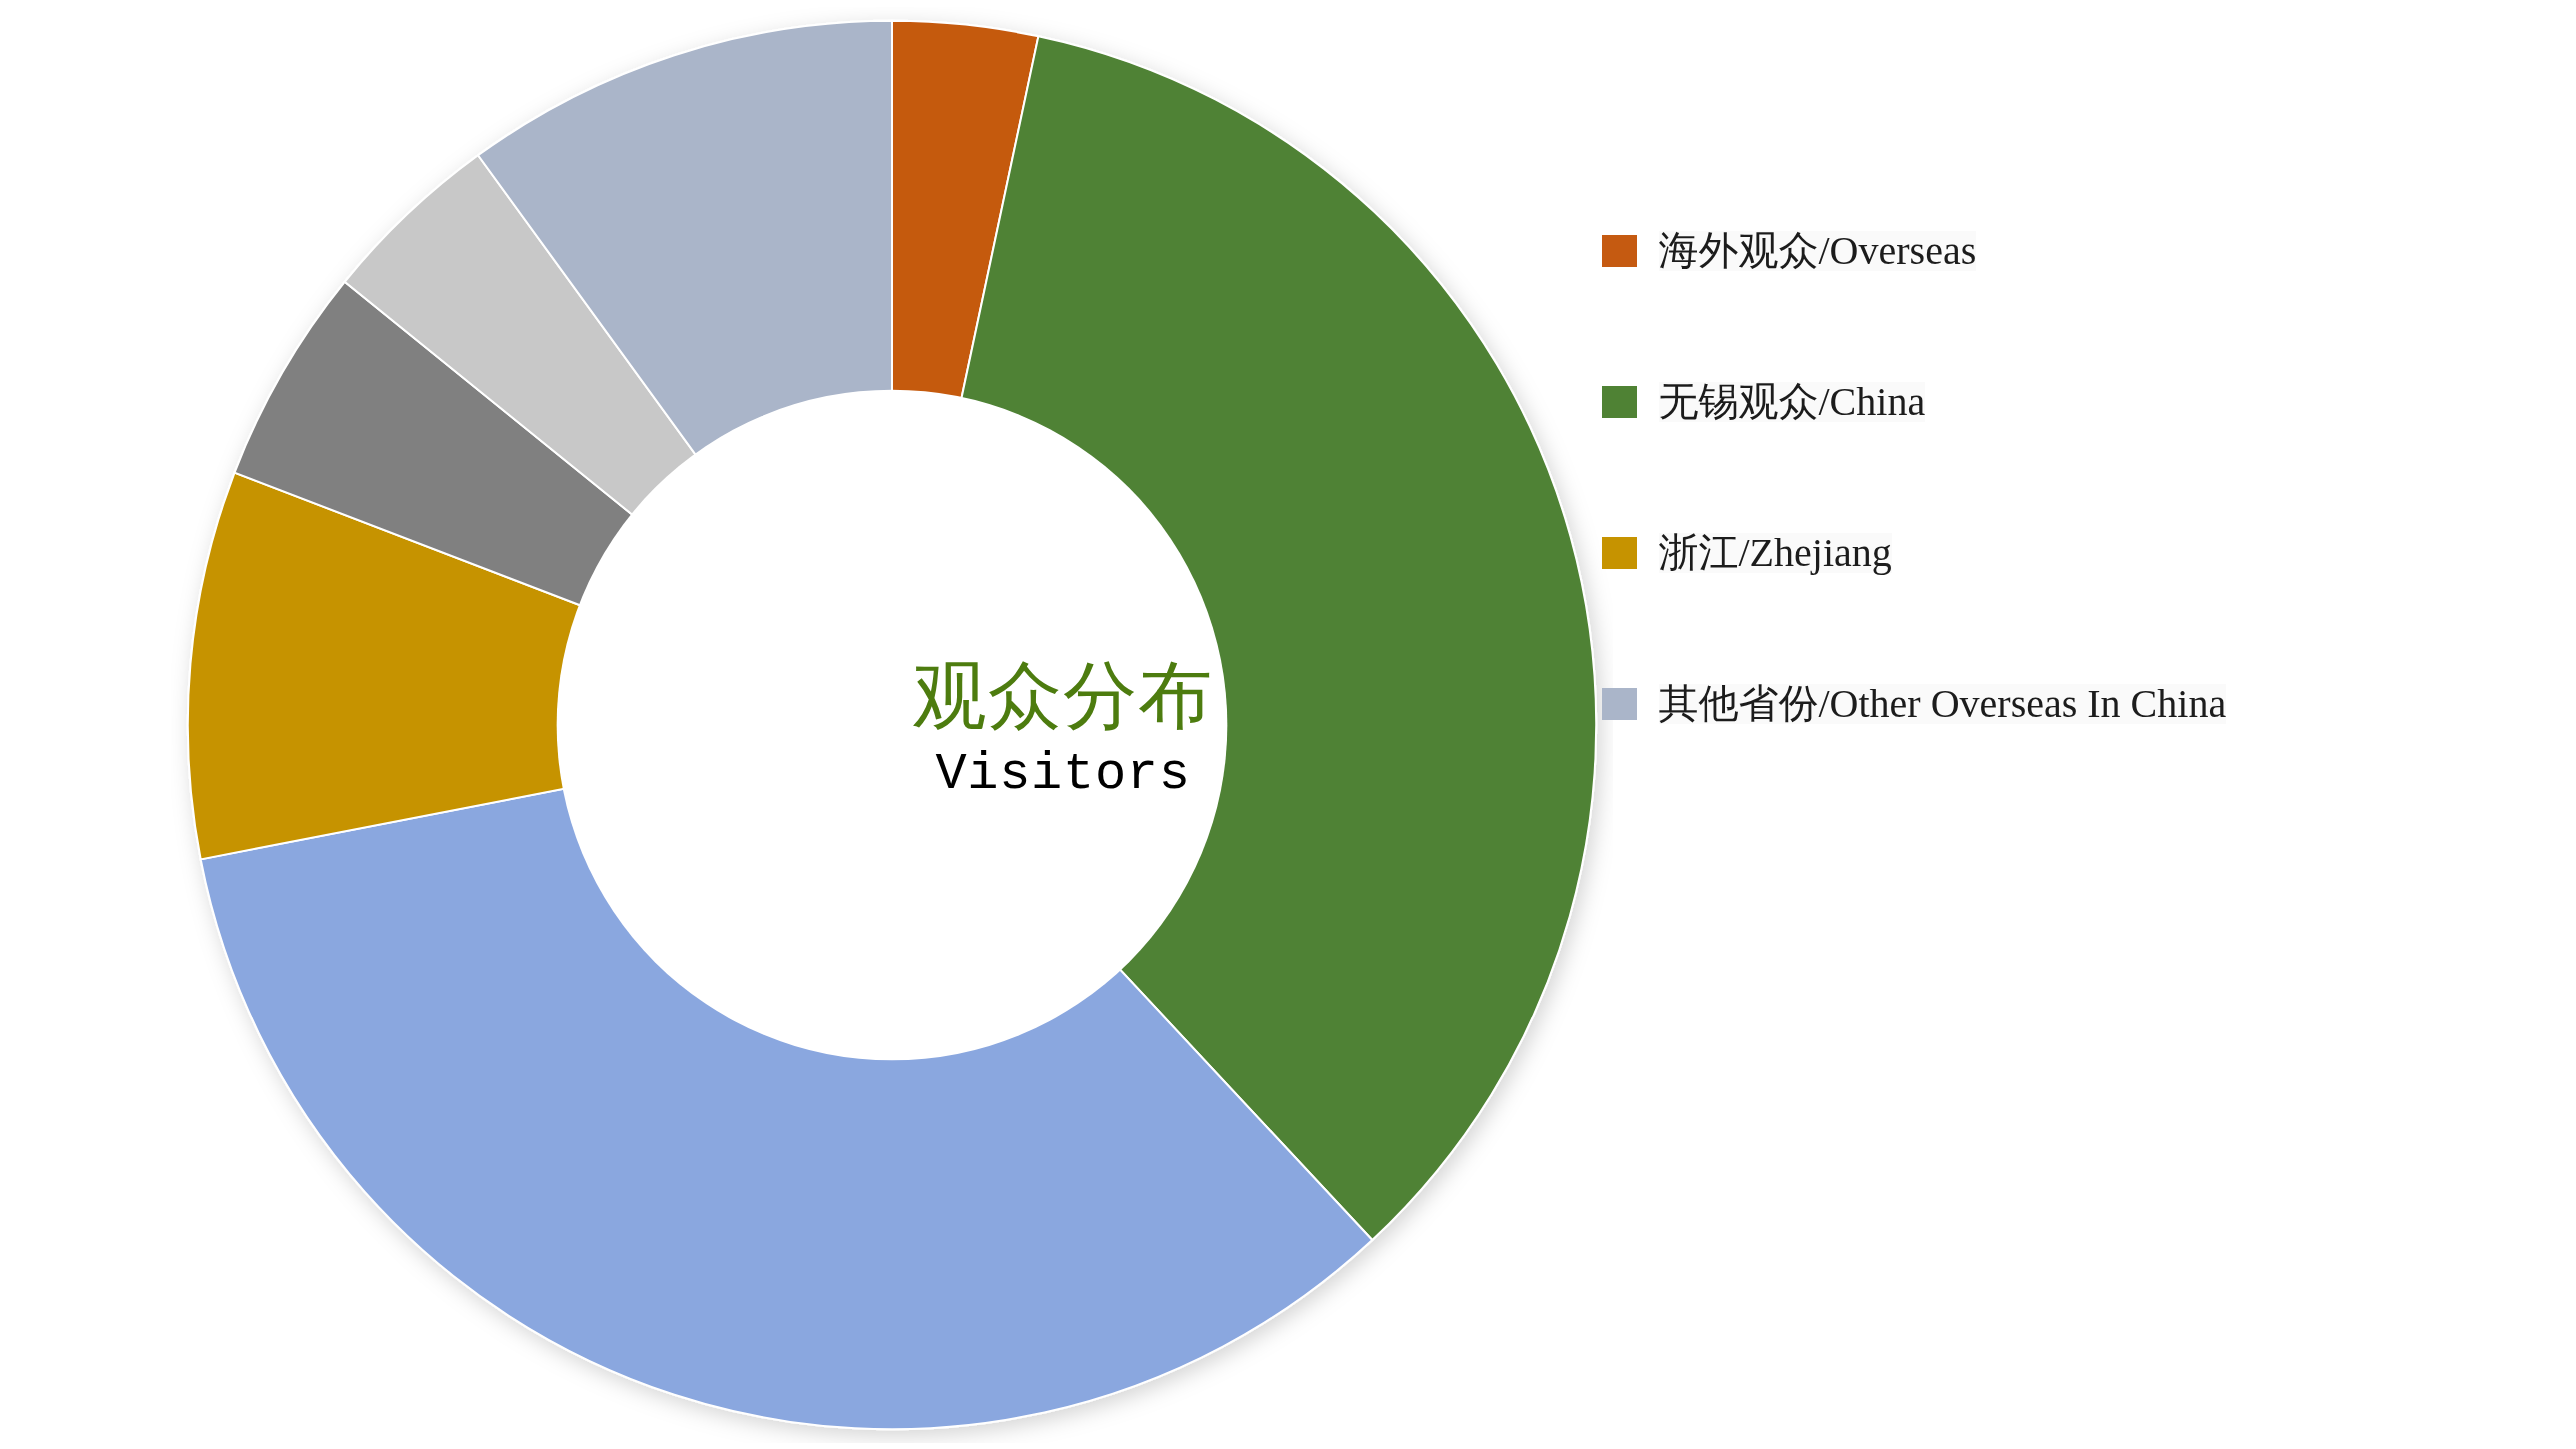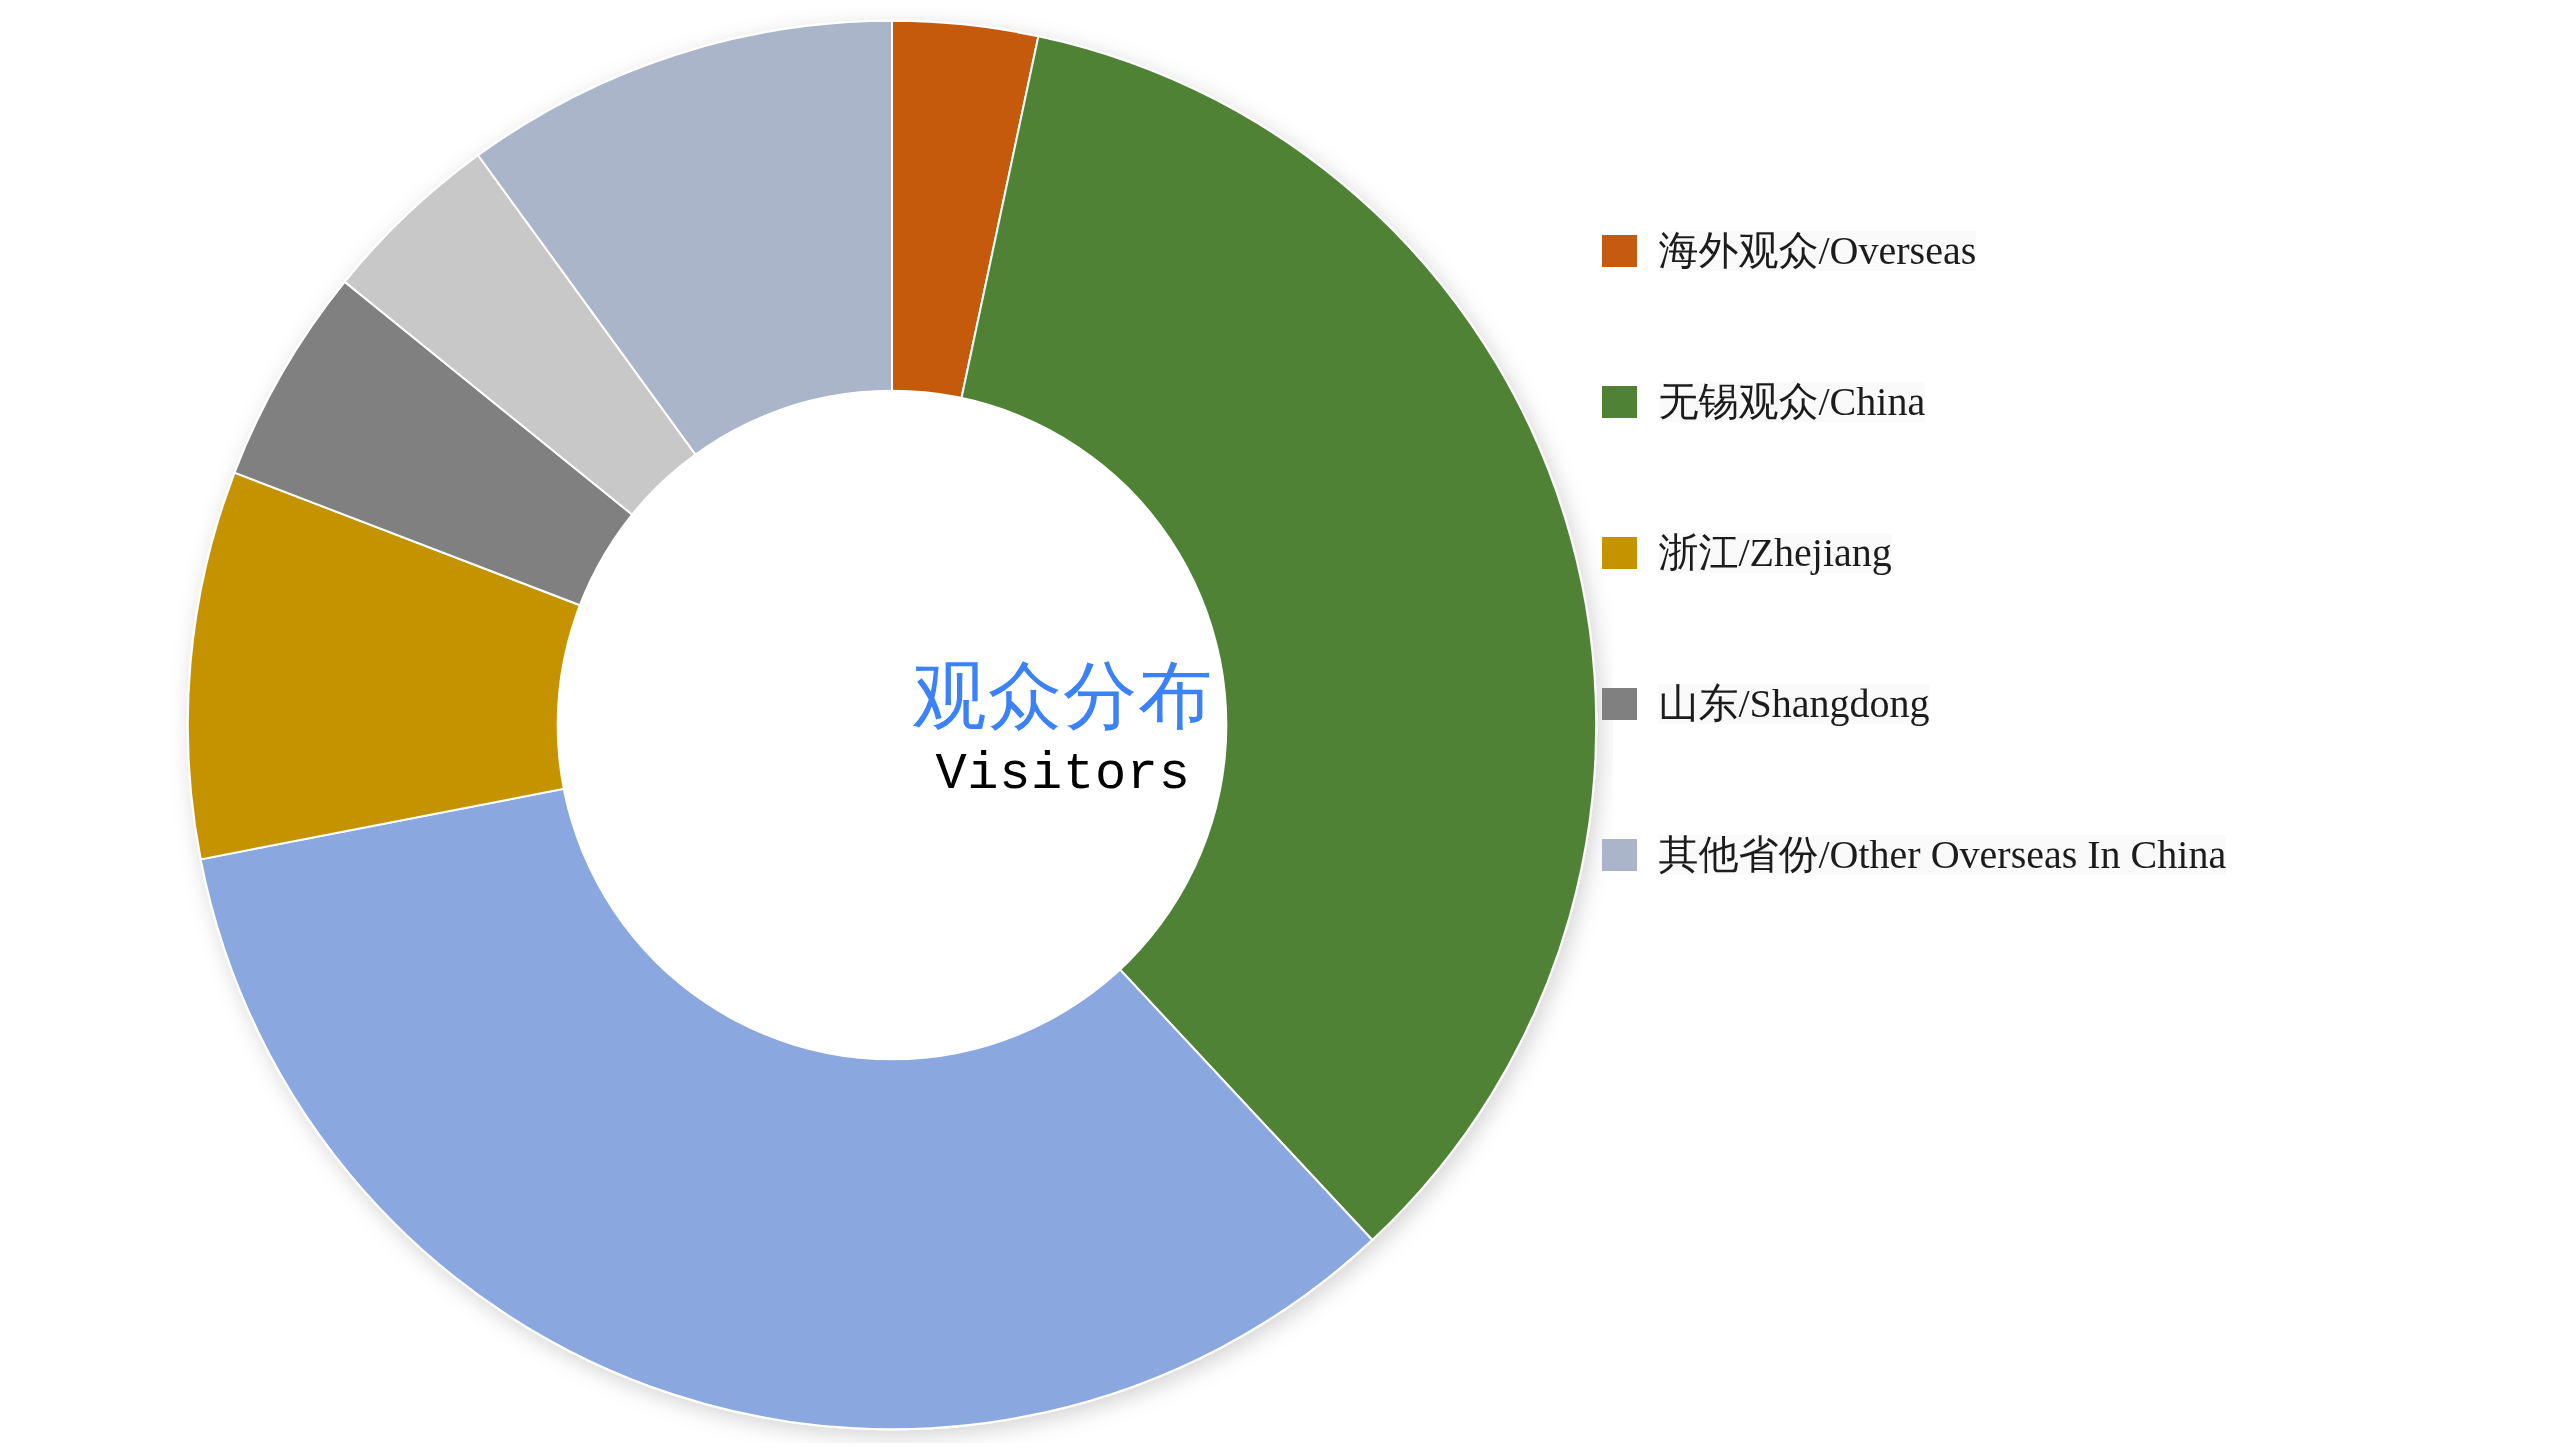--- a/index.html
+++ b/index.html
@@ -44,21 +44,21 @@
     top: 725px;
     transform: translate(-50%, -50%);
     width: 590px;
     text-align: center;
     pointer-events: none;
   }
   .center-cn {
     font-family: "Liberation Serif", "DejaVu Serif", serif;
     font-size: 74px;
     line-height: 1.18;
-    color: #3b82f6;
+    color: #4d7c0f;
     letter-spacing: 1.3px;
     white-space: nowrap;
   }
   .center-en {
     font-family: "Liberation Mono", "DejaVu Sans Mono", monospace;
     font-size: 52px;
     line-height: 1.35;
     color: #000000;
     letter-spacing: 0.7px;
     margin-top: 0;
@@ -130,23 +130,19 @@
       </div>
       <div class="legend-item">
         <span class="legend-swatch" style="background: rgb(79, 130, 52);"></span>
         <span class="legend-text">无锡观众/China</span>
       </div>
       <div class="legend-item">
         <span class="legend-swatch" style="background: rgb(198, 147, 0);"></span>
         <span class="legend-text">浙江/Zhejiang</span>
       </div>
       <div class="legend-item">
-        <span class="legend-swatch" style="background: rgb(128, 128, 128);"></span>
-        <span class="legend-text">山东/Shangdong</span>
-      </div>
-      <div class="legend-item">
         <span class="legend-swatch" style="background: rgb(170, 181, 201);"></span>
         <span class="legend-text">其他省份/Other Overseas In China</span>
       </div>
     </div>
 
 </div>
 
 
 </body></html>

